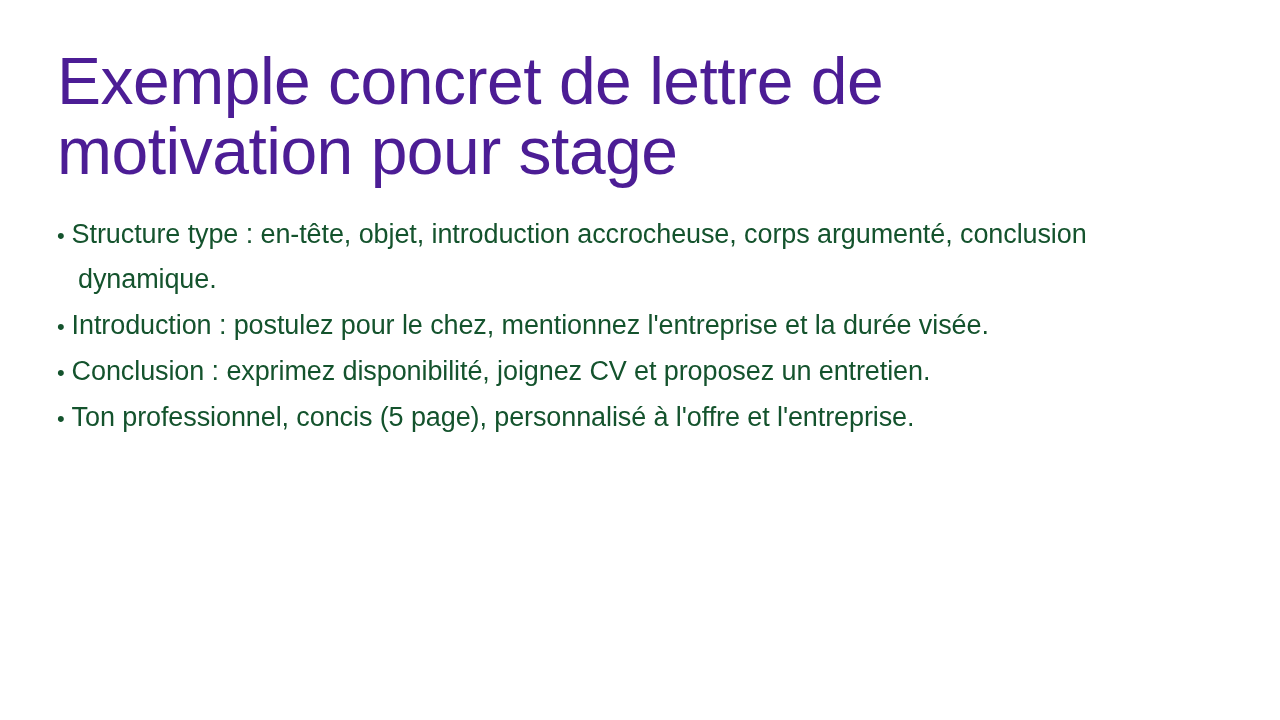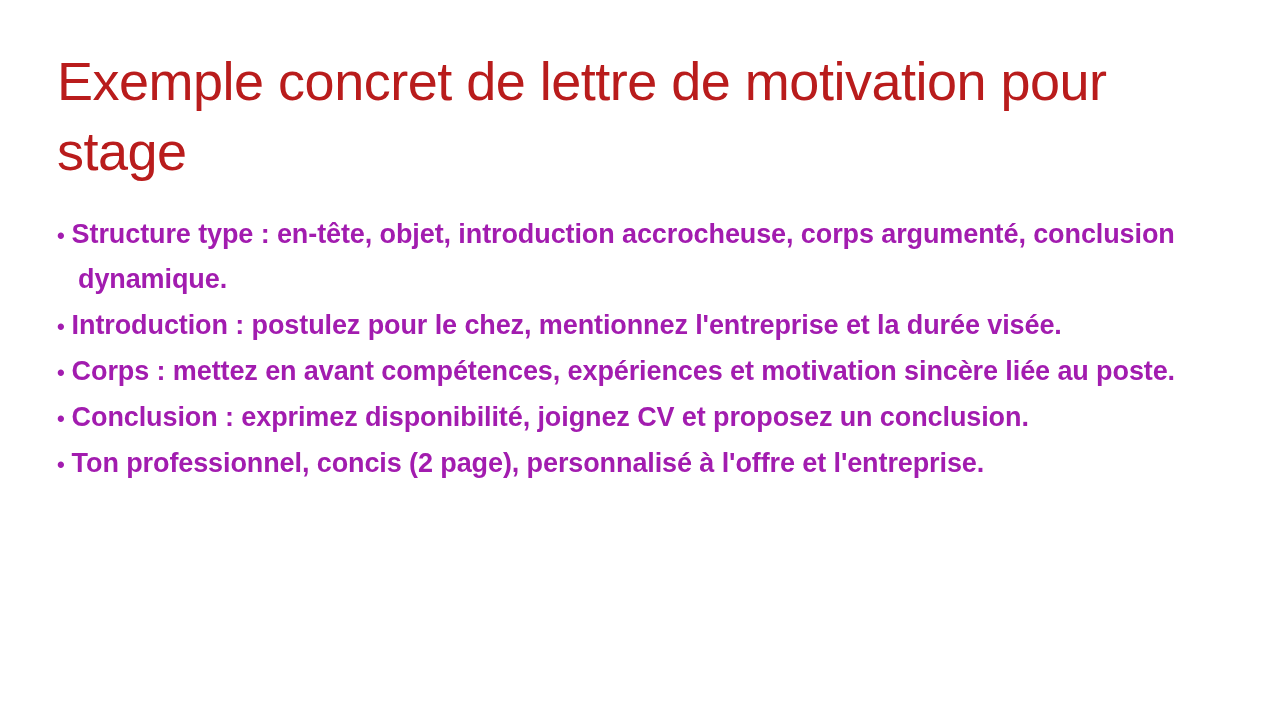--- a/index.html
+++ b/index.html
@@ -16,41 +16,41 @@
   }
   .slide {
     position: relative;
     width: 1280px;
     height: 720px;
     box-sizing: border-box;
     padding: 46px 60px 0 57px;
     background: #ffffff;
   }
   .slide-title {
-    font-size: 54px;
+    font-size: 66px;
     line-height: 70px;
     font-weight: 400;
     letter-spacing: -0.5px;
-    color: #b91c1c;
+    color: #4c1d95;
     margin: 0;
     max-width: 1120px;
     white-space: pre-line;
   }
   .bullet-list {
     margin: 26px 0 0 0;
     padding: 0;
     list-style: none;
     max-width: 1160px;
   }
   .bullet-item {
     display: block;
     font-size: 27px;
     line-height: 45px;
-    font-weight: 700;
-    color: #a21caf;
+    font-weight: 400;
+    color: #14532d;
     margin: 0 0 1px 0;
     text-indent: -21px;
     padding-left: 21px;
     letter-spacing: -0.1px;
   }
   .bullet-dot {
     font-size: 22px;
     line-height: 27px;
     vertical-align: middle;
     padding-right: 7px;
@@ -59,18 +59,17 @@
 </head>
 <body>
 
 <div class="slide">
 
   <h1 class="slide-title">Exemple concret de lettre de motivation pour stage</h1>
 
   <ul class="bullet-list">
     <li class="bullet-item"><span class="bullet-dot">•</span><span>Structure type : en-tête, objet, introduction accrocheuse, corps argumenté, conclusion dynamique.</span></li>
     <li class="bullet-item"><span class="bullet-dot">•</span><span>Introduction : postulez pour le chez, mentionnez l'entreprise et la durée visée.</span></li>
-    <li class="bullet-item"><span class="bullet-dot">•</span><span>Corps : mettez en avant compétences, expériences et motivation sincère liée au poste.</span></li>
-    <li class="bullet-item"><span class="bullet-dot">•</span><span>Conclusion : exprimez disponibilité, joignez CV et proposez un conclusion.</span></li>
-    <li class="bullet-item"><span class="bullet-dot">•</span><span>Ton professionnel, concis (2 page), personnalisé à l'offre et l'entreprise.</span></li>
+    <li class="bullet-item"><span class="bullet-dot">•</span><span>Conclusion : exprimez disponibilité, joignez CV et proposez un entretien.</span></li>
+    <li class="bullet-item"><span class="bullet-dot">•</span><span>Ton professionnel, concis (5 page), personnalisé à l'offre et l'entreprise.</span></li>
   </ul>
 
 </div>
 
 </body></html>

